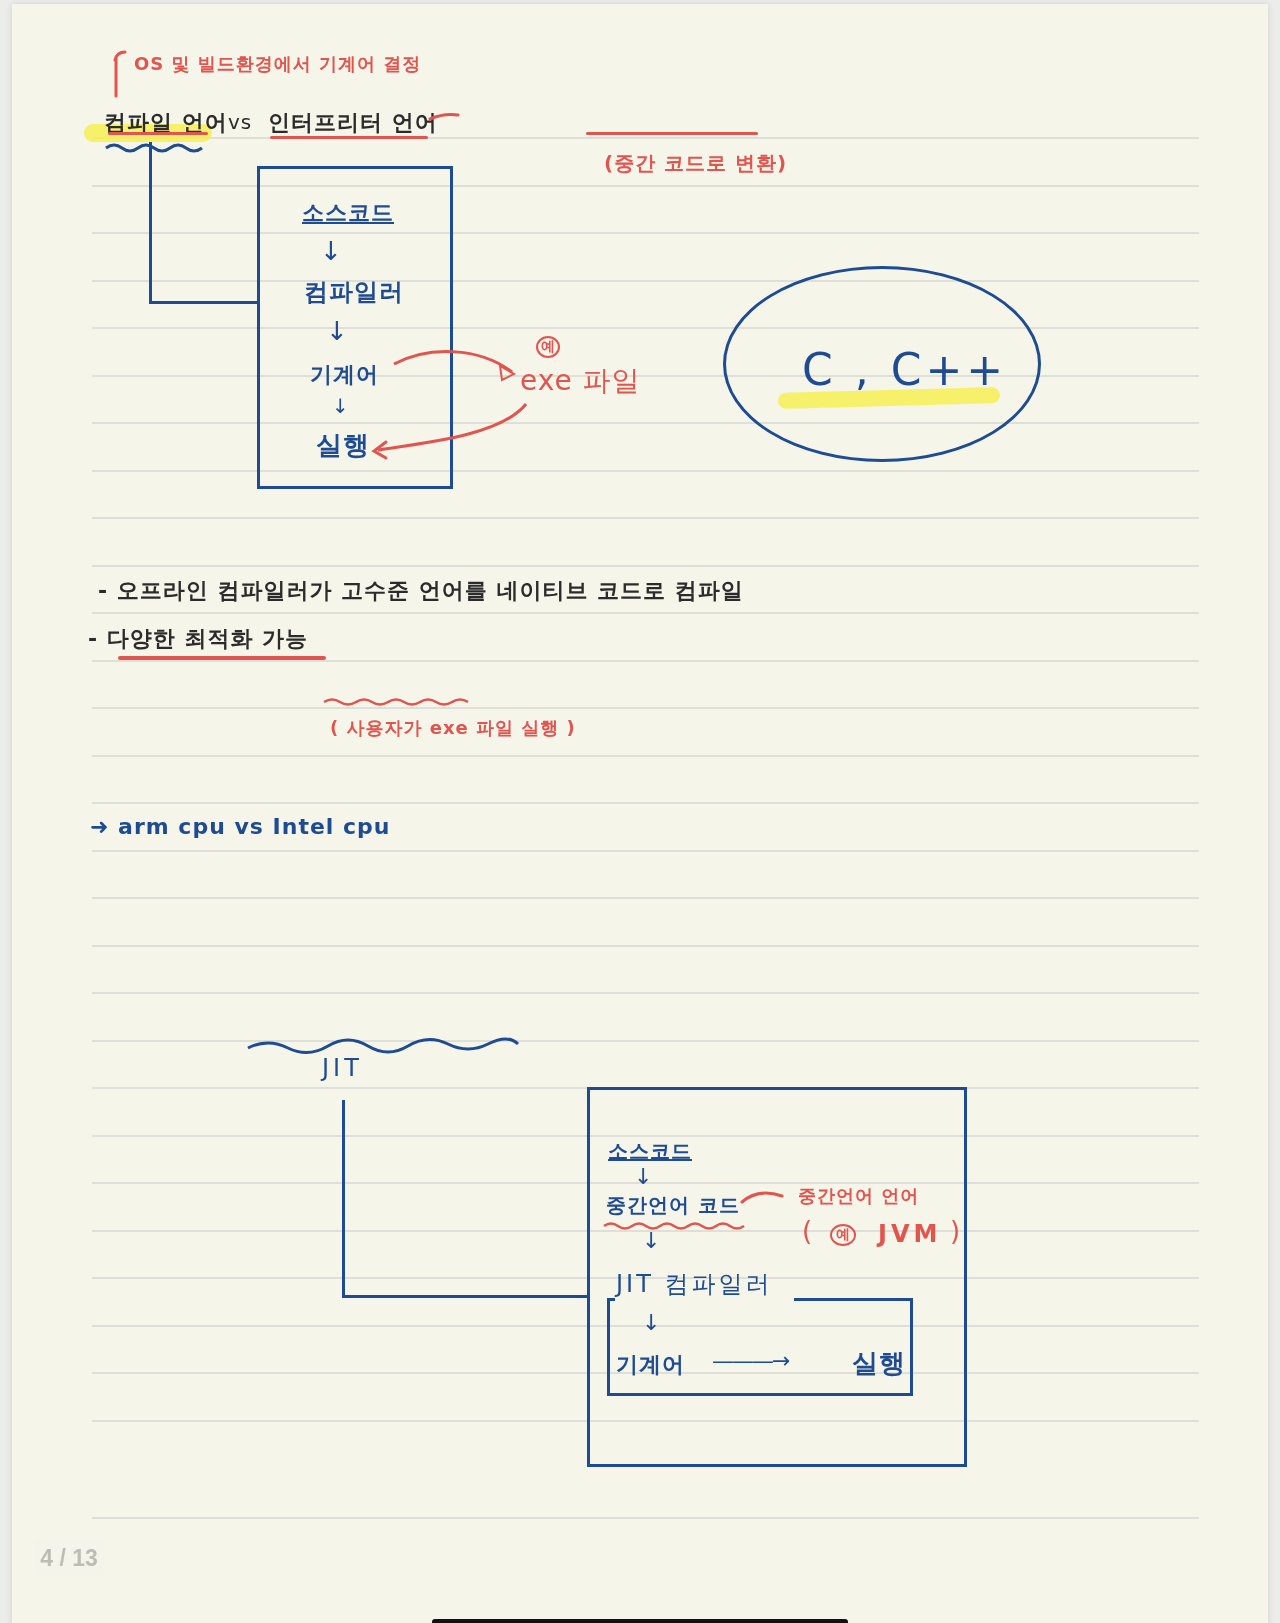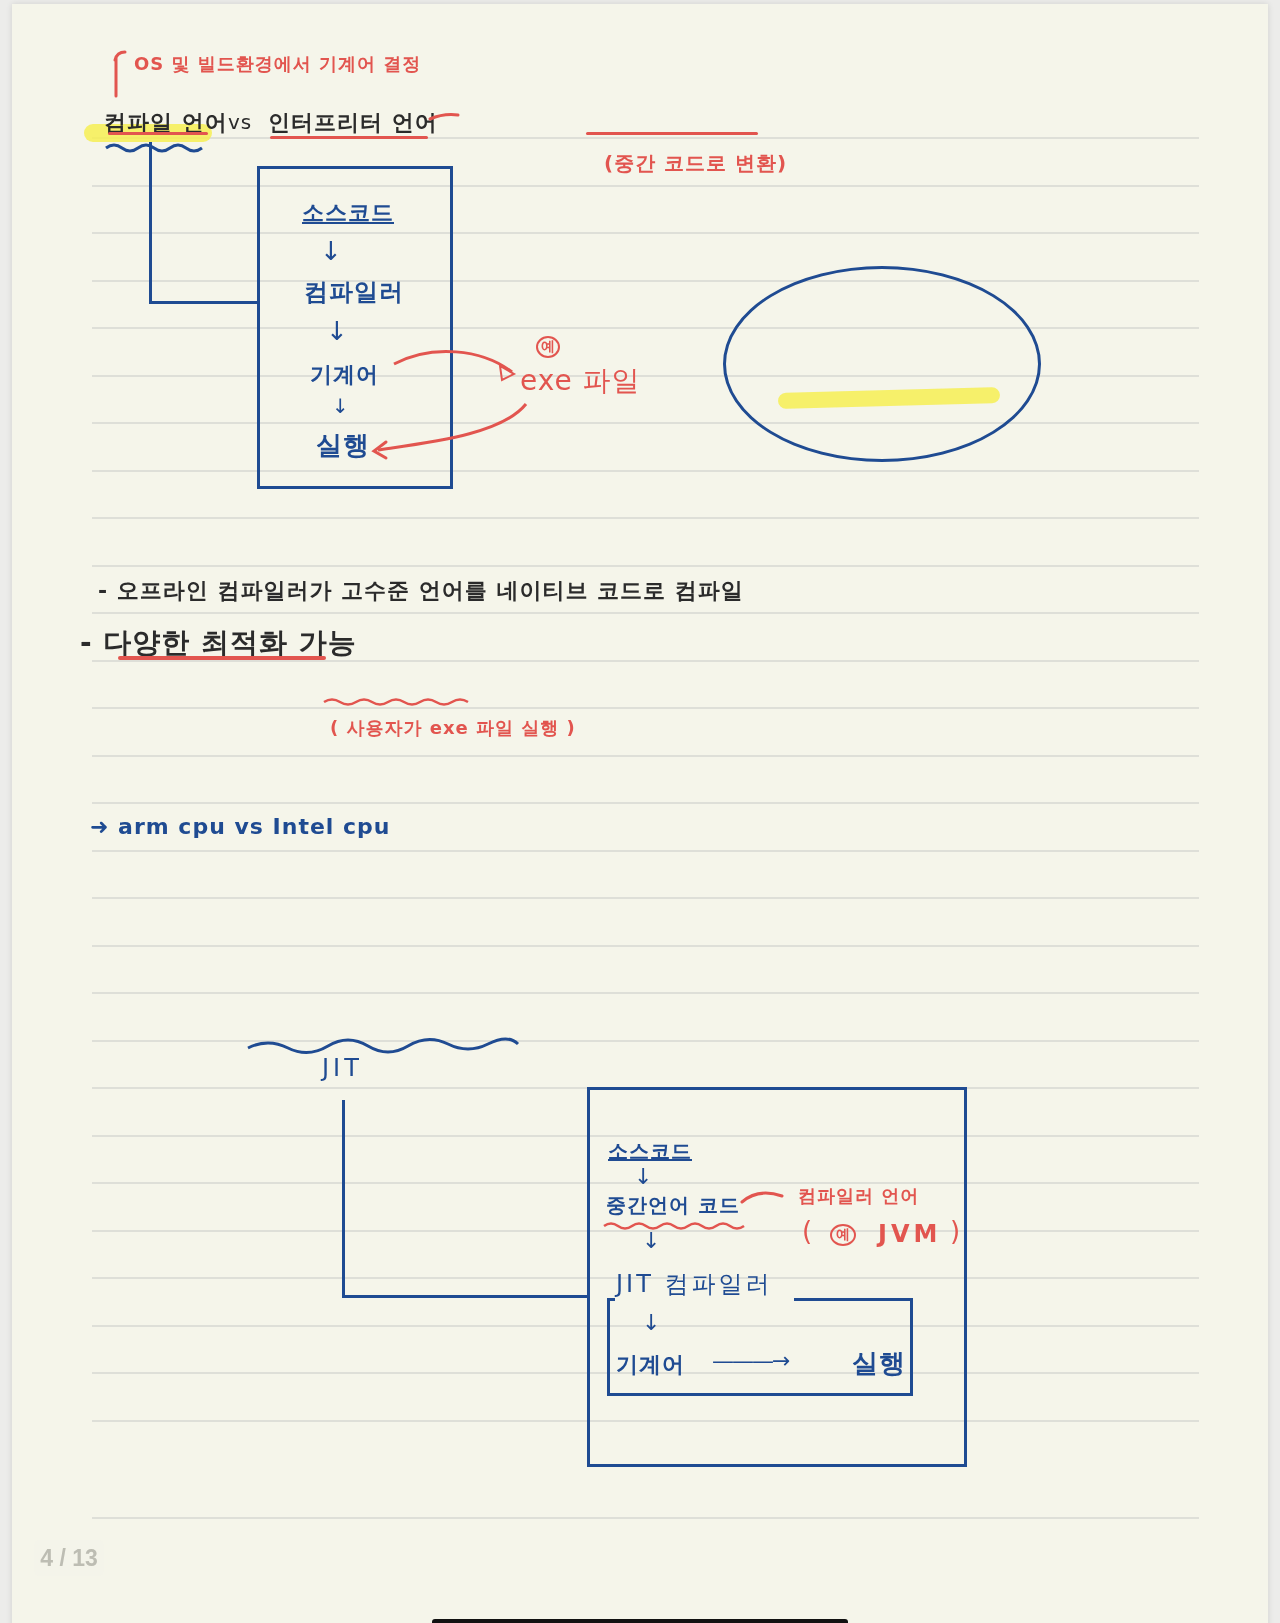--- a/index.html
+++ b/index.html
@@ -88,37 +88,38 @@
   <div class="hw blue" style="left:314px;top:312px;font-size:26px;font-weight:normal">↓</div>
   <div class="hw blue" style="left:298px;top:356px;font-size:22px">기계어</div>
   <div class="hw blue" style="left:320px;top:390px;font-size:20px;font-weight:normal">↓</div>
   <div class="hw blue" style="left:304px;top:424px;font-size:26px">실행</div>
 
   <div class="hw red" style="left:524px;top:332px;font-size:14px;border:2px solid #e2554f;border-radius:50%;padding:0 3px;letter-spacing:0">예</div>
   <div class="hw red" style="left:508px;top:358px;font-size:28px;font-weight:normal">exe 파일</div>
 
   <div style="position:absolute;left:711px;top:262px;width:318px;height:196px;border:3px solid #1f4b92;border-radius:50%;box-sizing:border-box"></div>
   <div class="hl-yellow" style="left:766px;top:386px;width:222px;height:16px;transform:rotate(-1.5deg)"></div>
+  <div class="hw blue" style="left:790px;top:340px;font-size:44px;font-weight:normal;letter-spacing:4px">C , C++</div>
 
   <div class="hw blk" style="left:86px;top:572px;font-size:22px">- 오프라인 컴파일러가 고수준 언어를 네이티브 코드로 컴파일</div>
-  <div class="hw blk" style="left:68px;top:620px;font-size:28px">- 다양한 최적화 가능</div>
+  <div class="hw blk" style="left:76px;top:620px;font-size:22px">- 다양한 최적화 가능</div>
   <div class="ul-red" style="left:106px;top:652px;width:208px;height:4px"></div>
   <div class="hw red" style="left:318px;top:712px;font-size:18px">( 사용자가 exe 파일 실행 )</div>
   <div class="hw blue" style="left:78px;top:810px;font-size:22px">➜ arm cpu vs Intel cpu</div>
 
   <div class="hw blue" style="left:310px;top:1050px;font-size:24px;font-weight:normal;letter-spacing:4px">JIT</div>
 
   <div class="line" style="left:330px;top:1096px;width:3px;height:198px"></div>
   <div class="line" style="left:330px;top:1291px;width:246px;height:3px"></div>
 
   <div class="box" style="left:575px;top:1083px;width:380px;height:380px"></div>
   <div class="hw blue" style="left:596px;top:1134px;font-size:20px;text-decoration:underline">소스코드</div>
   <div class="hw blue" style="left:622px;top:1160px;font-size:22px;font-weight:normal">↓</div>
   <div class="hw blue" style="left:594px;top:1188px;font-size:20px">중간언어 코드</div>
-  <div class="hw red" style="left:786px;top:1180px;font-size:18px">컴파일러 언어</div>
+  <div class="hw red" style="left:786px;top:1180px;font-size:18px">중간언어 언어</div>
   <div class="hw red" style="left:790px;top:1212px;font-size:26px;font-weight:normal">(</div>
   <div class="hw red" style="left:818px;top:1220px;font-size:14px;border:2px solid #e2554f;border-radius:50%;padding:0 4px;letter-spacing:0">예</div>
   <div class="hw red" style="left:866px;top:1216px;font-size:24px;font-weight:bold;letter-spacing:4px">JVM</div>
   <div class="hw red" style="left:938px;top:1212px;font-size:26px;font-weight:normal">)</div>
   <div class="hw blue" style="left:630px;top:1224px;font-size:22px;font-weight:normal">↓</div>
   <div class="hw blue" style="left:604px;top:1264px;font-size:24px;font-weight:normal;letter-spacing:3px">JIT 컴파일러</div>
 
   <div style="position:absolute;left:595px;top:1294px;width:306px;height:98px;border:3px solid #1f4b92;border-top:none;box-sizing:border-box"></div>
   <div class="line" style="left:595px;top:1294px;width:8px;height:3px"></div>
   <div class="line" style="left:782px;top:1294px;width:119px;height:3px"></div>

